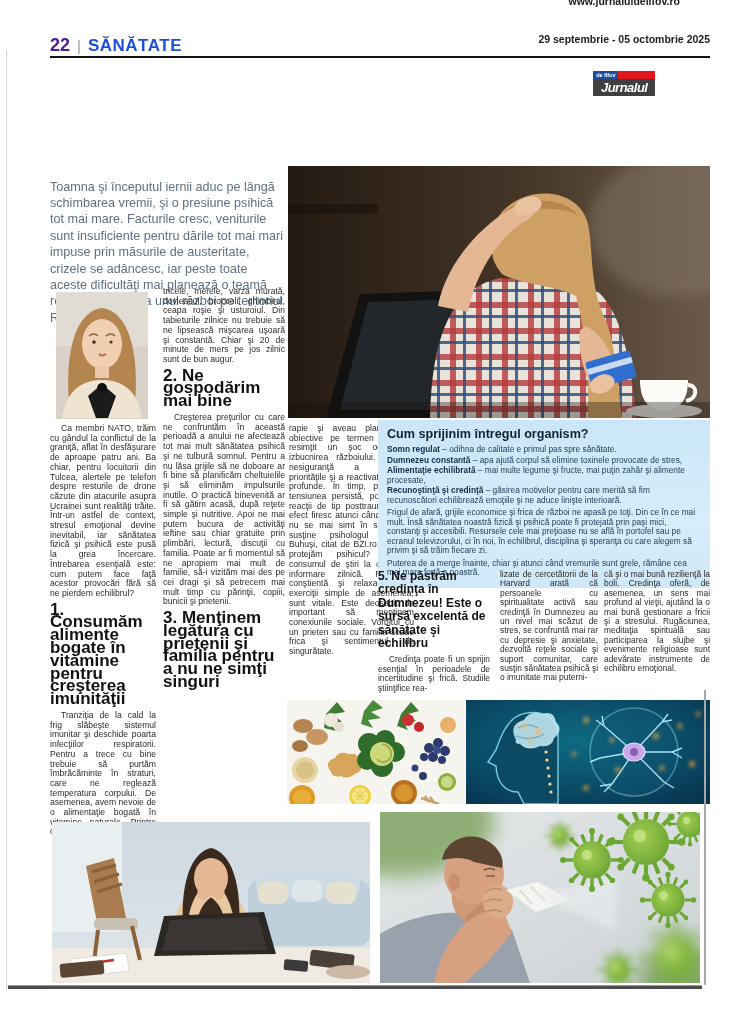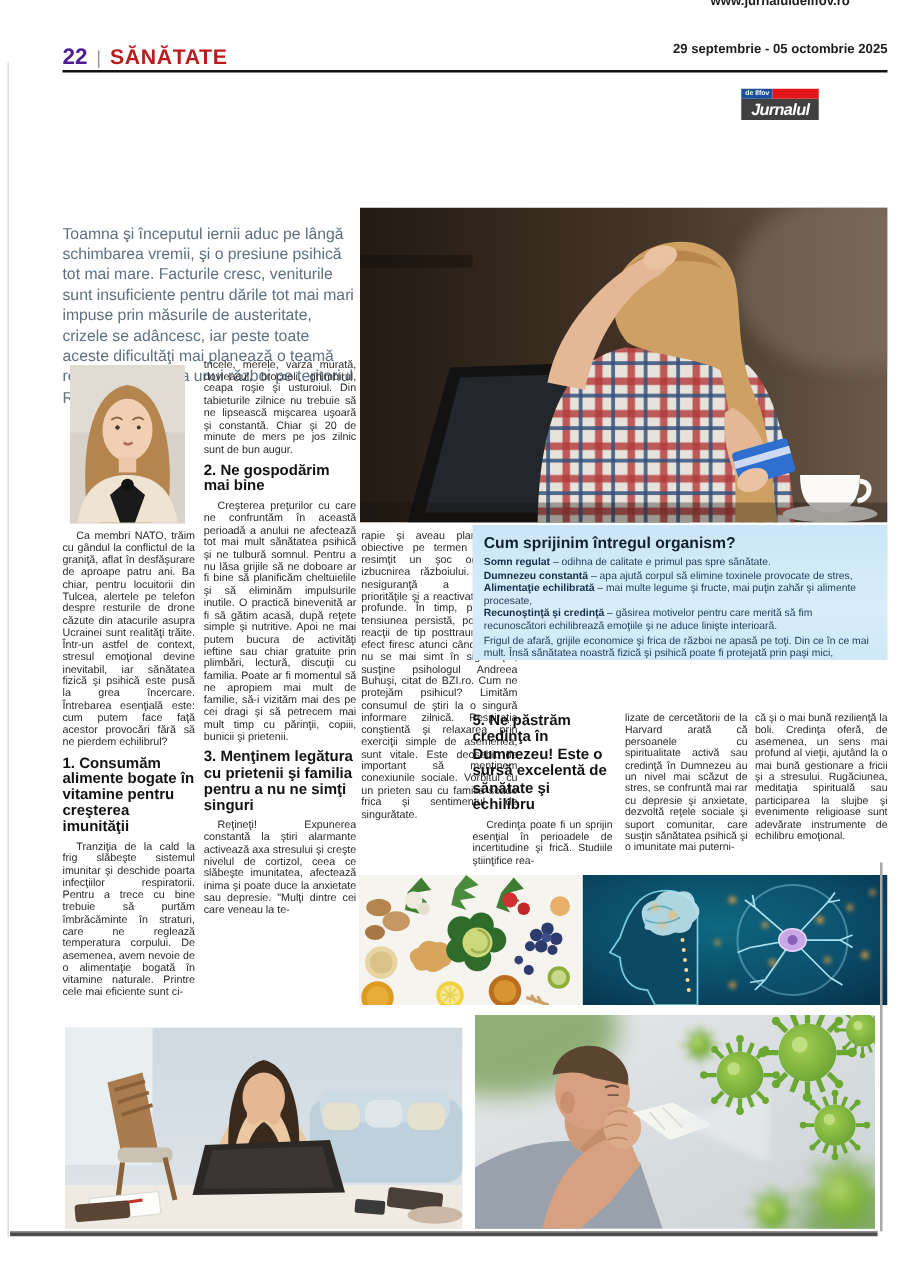--- a/index.html
+++ b/index.html
@@ -7,21 +7,21 @@
         font-family:"Liberation Sans",sans-serif;color:#2d2a28;}
   
   .edge-left{position:absolute;left:6px;top:50px;width:1px;height:940px;background:#d7d7d7;}
   .edge-bottom{position:absolute;left:8px;width:694px;top:985px;height:3px;background:#4c4c4c;border-top:1px solid #9a9a9a;}
   .edge-right{position:absolute;left:704px;top:690px;width:2px;height:295px;background:#a8a8a8;}
   
   .masthead{position:absolute;left:50px;top:33px;width:660px;height:24px;display:flex;align-items:center;justify-content:space-between;}
   .folio{display:flex;align-items:baseline;gap:7px;}
   .pagenum{font-size:18px;font-weight:bold;color:#4c1d95;}
   .folio-bar{color:#9a9a9a;font-size:15px;}
-  .section-name{font-size:17px;font-weight:bold;color:#b91c1c;letter-spacing:.5px;}
+  .section-name{font-size:17px;font-weight:bold;color:#1d4ed8;letter-spacing:.5px;}
   .mast-right{display:flex;align-items:center;gap:26px;flex-direction:column;}
   .mast-site{font-size:10.5px;font-weight:bold;color:#1c1c1c;}
   .mast-date{font-size:10.5px;font-weight:bold;color:#1c1c1c;}
   .logo{width:62px;}
   .logo-top{display:flex;height:8px;}
   .logo-top-left{background:#1d4f9e;color:#fff;font-size:5.5px;font-weight:bold;line-height:8px;padding:0 3px;white-space:nowrap;}
   .logo-top-right{background:#e2161b;flex:1;}
   .logo-main{background:#404040;color:#fff;font-size:13px;font-weight:bold;font-style:italic;text-align:center;
              line-height:17px;height:17px;letter-spacing:-.5px;}
   .mast-rule{position:absolute;left:50px;top:56px;width:660px;height:2px;background:#121212;}
@@ -30,23 +30,23 @@
   .headline .hl-line{display:block;font-size:46px;font-weight:bold;letter-spacing:-1px;line-height:50px;
                      transform:scaleX(.82) scaleY(1.08);transform-origin:center;white-space:nowrap;}
   
   .intro{position:absolute;left:50px;top:166px;width:236px;font-size:12.6px;line-height:16.4px;color:#5e7080;}
   
   .photo{position:absolute;display:block;}
   
   .col{position:absolute;text-align:justify;font-size:8.6px;line-height:9.7px;color:#2d2a28;}
   .col p{margin:0 0 4px 0;text-indent:11px;}
   .col p.nogap{margin-bottom:3px;}
-  .subhead{font-size:12px;line-height:12.8px;font-weight:bold;color:#121212;margin:5px 0 5px 0;text-align:left;}
-  
-  .org-box{position:absolute;left:378px;top:420px;width:332px;height:108px;box-sizing:border-box;
+  .subhead{font-size:17px;line-height:12.8px;font-weight:bold;color:#121212;margin:5px 0 5px 0;text-align:left;}
+  
+  .org-box{position:absolute;left:378px;top:420px;width:332px;height:168px;box-sizing:border-box;
            background:linear-gradient(180deg,#cbe6f8 0%,#d8edfa 60%,#cfe8f8 100%);
            padding:7px 9px 5px 9px;color:#1c3a57;font-size:8.3px;line-height:9.5px;text-align:left;overflow:hidden;}
   .org-title{font-size:12.6px;line-height:14px;font-weight:bold;color:#10212f;margin:0 0 4px 0;}
   .org-item{margin:0 0 1px 0;}
   .org-item b{color:#122c49;}
   .org-box p{margin:3px 0 0 0;}
   
   .s4-col{position:absolute;top:570px;text-align:justify;font-size:8.4px;line-height:9.4px;color:#2d2a28;}
   .s4-head{font-size:12px;line-height:13.4px;font-weight:bold;color:#121212;margin:0 0 5px 0;text-align:left;}
   .s4-col p{margin:0;text-indent:11px;}
@@ -147,21 +147,20 @@
     <p>Ca membri NATO, trăim cu gândul la conflictul de la graniţă, aflat în desfăşurare de aproape patru ani. Ba chiar, pentru locuitorii din Tulcea, alertele pe telefon despre resturile de drone căzute din atacurile asupra Ucrainei sunt realităţi trăite. Într-un astfel de context, stresul emoţional devine inevitabil, iar sănătatea fizică şi psihică este pusă la grea încercare. Întrebarea esenţială este: cum putem face faţă acestor provocări fără să ne pierdem echilibrul?</p>
     <div class="subhead">1. Consumăm alimente bogate în vitamine pentru creşterea imunităţii</div>
     <p>Tranziţia de la cald la frig slăbeşte sistemul imunitar şi deschide poarta infecţiilor respiratorii. Pentru a trece cu bine trebuie să purtăm îmbrăcăminte în straturi, care ne reglează temperatura corpului. De asemenea, avem nevoie de o alimentaţie bogată în vitamine naturale. Printre cele mai eficiente sunt ci-</p>
   </div>
 
   <div class="col" style="left:163px;top:287px;width:122px;">
     <p class="nogap" style="text-indent:0;">tricele, merele, varza murată, dovleacul, broccoli, ghimbirul, ceapa roşie şi usturoiul. Din tabieturile zilnice nu trebuie să ne lipsească mişcarea uşoară şi constantă. Chiar şi 20 de minute de mers pe jos zilnic sunt de bun augur.</p>
     <div class="subhead">2. Ne gospodărim mai bine</div>
     <p>Creşterea preţurilor cu care ne confruntăm în această perioadă a anului ne afectează tot mai mult sănătatea psihică şi ne tulbură somnul. Pentru a nu lăsa grijile să ne doboare ar fi bine să planificăm cheltuielile şi să eliminăm impulsurile inutile. O practică binevenită ar fi să gătim acasă, după reţete simple şi nutritive. Apoi ne mai putem bucura de activităţi ieftine sau chiar gratuite prin plimbări, lectură, discuţii cu familia. Poate ar fi momentul să ne apropiem mai mult de familie, să-i vizităm mai des pe cei dragi şi să petrecem mai mult timp cu părinţii, copiii, bunicii şi prietenii.</p>
     <div class="subhead">3. Menţinem legătura cu prietenii şi familia pentru a nu ne simţi singuri</div>
-    <p>Reţineţi! Expunerea constantă la ştiri alarmante activează axa stresului şi creşte nivelul de cortizol, ceea ce slăbeşte imunitatea, afectează inima şi poate duce la anxietate sau depresie. "Mulţi dintre cei care veneau la te-</p>
   </div>
 
   <div class="col" style="left:289px;top:424px;width:125px;">
     <p style="text-indent:0;">rapie şi aveau planuri sau obiective pe termen lung au resimţit un şoc odată cu izbucnirea războiului. Această nesiguranţă a schimbat priorităţile şi a reactivat anxietăţi profunde. În timp, pentru că tensiunea persistă, pot apărea reacţii de tip posttraumatic, un efect firesc atunci când oamenii nu se mai simt în siguranţă", susţine psihologul Andreea Buhuşi, citat de BZI.ro. Cum ne protejăm psihicul? Limităm consumul de ştiri la o singură informare zilnică. Respiraţia conştientă şi relaxarea prin exerciţii simple de asemenea, sunt vitale. Este deosebit de important să menţinem conexiunile sociale. Vorbitul cu un prieten sau cu familia scade frica şi sentimentul de singurătate.</p>
   </div>
 
   <div class="org-box">
     <div class="org-title">Cum sprijinim întregul organism?</div>
     <div class="org-item"><b>Somn regulat</b><span> – odihna de calitate e primul pas spre sănătate.</span></div>
     <div class="org-item"><b>Dumnezeu constantă</b><span> – apa ajută corpul să elimine toxinele provocate de stres,</span></div>

